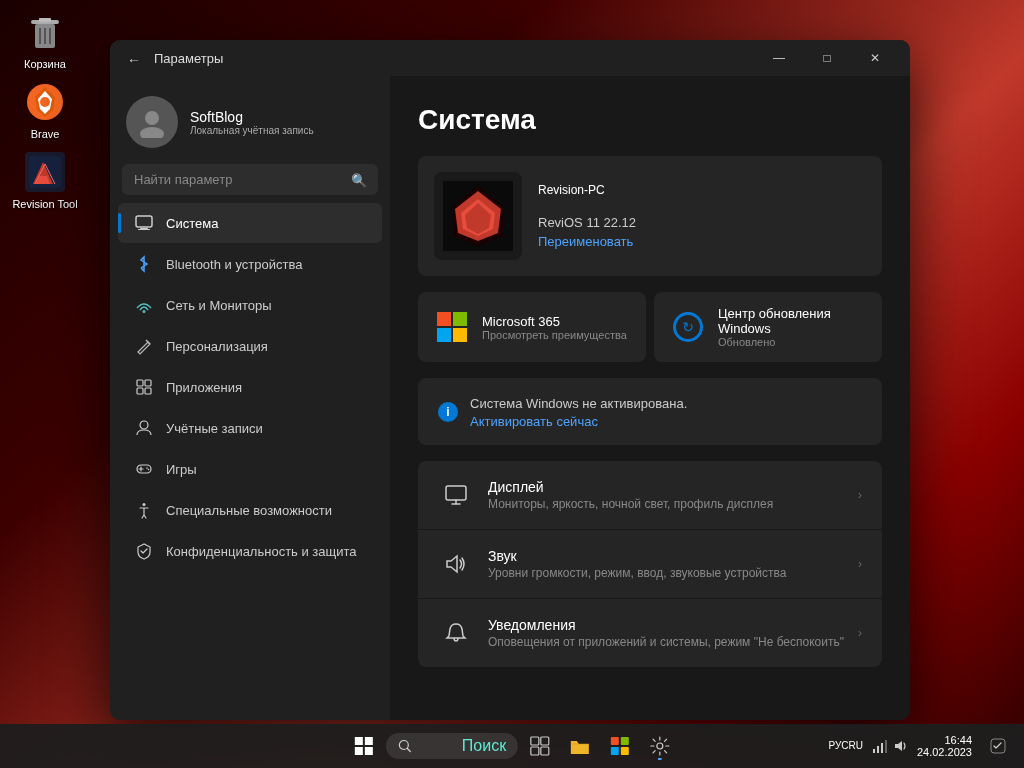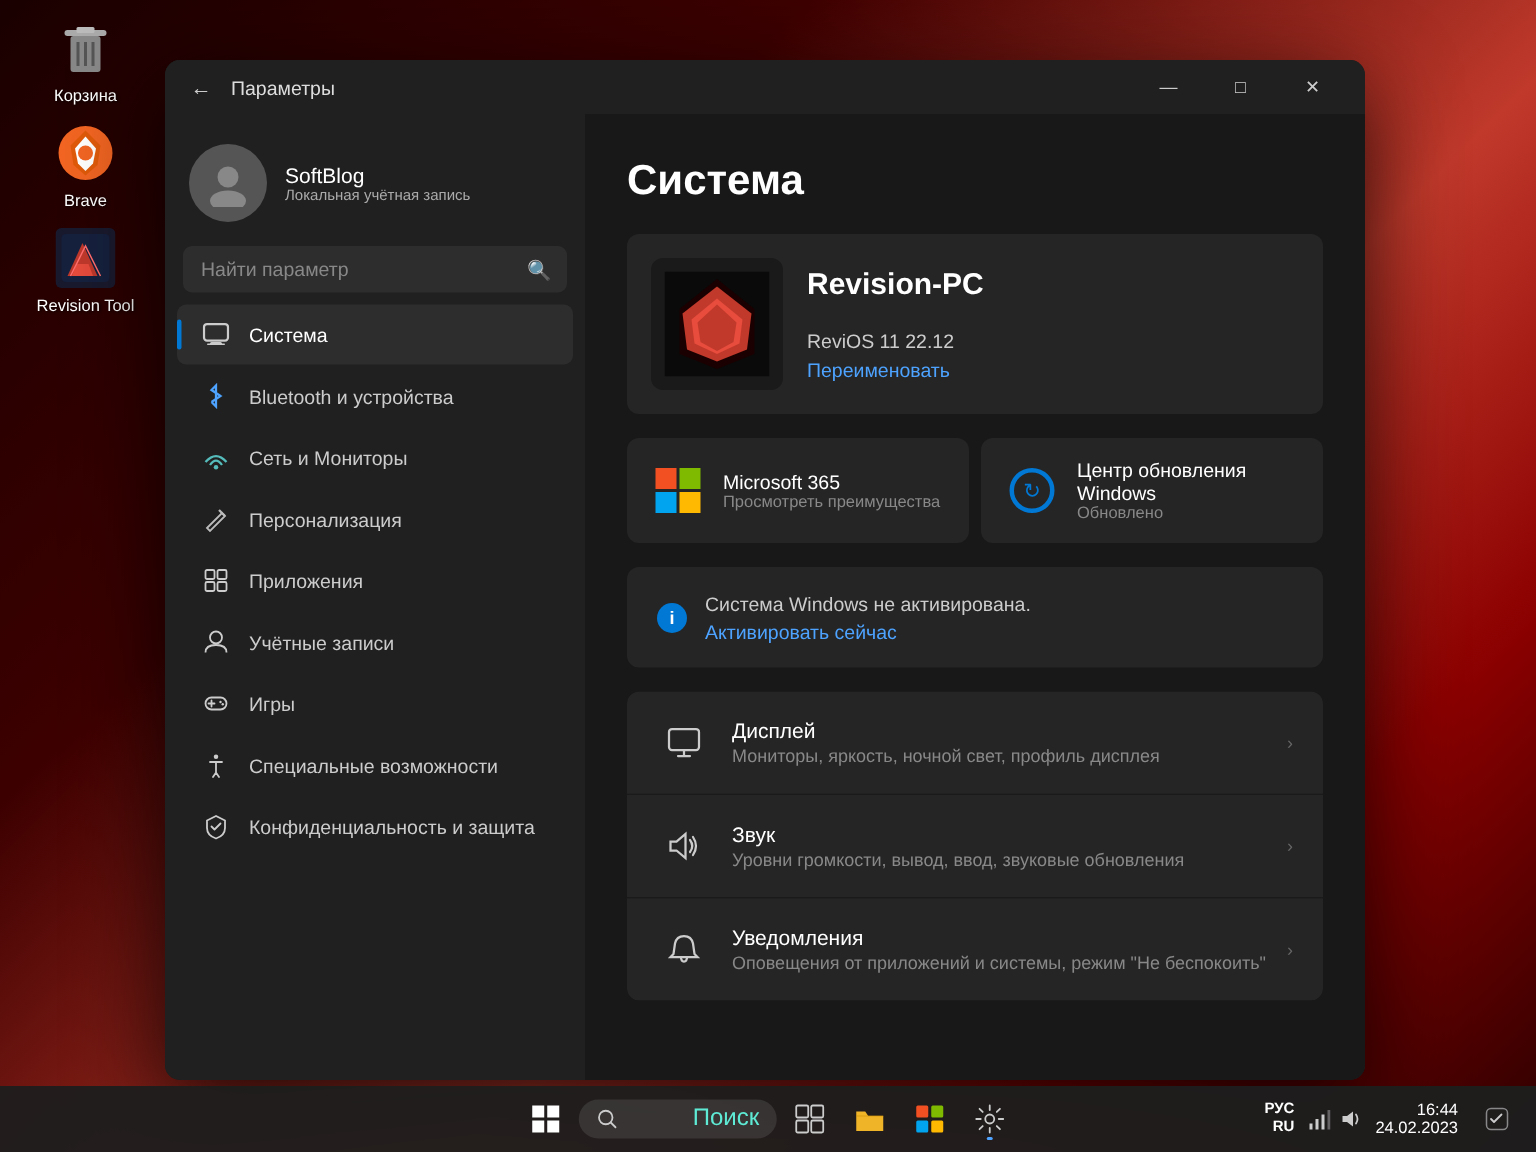--- a/index.html
+++ b/index.html
@@ -21,21 +21,20 @@
     }
 
     
     .desktop-icons {
       position: absolute;
       top: 10px;
       left: 10px;
       display: flex;
       flex-direction: column;
       gap: 10px;
-      margin-left: 12px;
     }
     .desktop-icon {
       display: flex;
       flex-direction: column;
       align-items: center;
       width: 70px;
       cursor: pointer;
     }
     .desktop-icon .icon-img {
       width: 44px;
@@ -115,26 +114,25 @@
     }
     .taskbar-sys {
       display: flex;
       align-items: center;
       gap: 6px;
       color: white;
       font-size: 11px;
     }
     .lang-indicator {
       display: flex;
-      flex-direction: column;
+      flex-direction: row;
       align-items: flex-end;
       font-size: 10px;
       color: white;
       line-height: 1.2;
-      font-weight: bold;
     }
 
     
     .settings-window {
       position: absolute;
       top: 40px;
       left: 110px;
       width: 800px;
       height: 680px;
       background: #202020;
@@ -323,21 +321,21 @@
       height: 88px;
       background: #1a1a1a;
       border-radius: 8px;
       overflow: hidden;
       display: flex;
       align-items: center;
       justify-content: center;
     }
     .pc-logo svg { width: 70px; height: 70px; }
     .pc-details { flex: 1; }
-    .pc-name { color: white; font-size: 20px; font-weight: 700; margin-bottom: 18px; }
+    .pc-name { color: white; font-size: 12px; font-weight: 400; margin-bottom: 18px; }
     .pc-os { color: #ccc; font-size: 13px; margin-bottom: 4px; }
     .pc-rename { color: #4da3ff; font-size: 13px; cursor: pointer; }
 
     
     .quick-links {
       display: grid;
       grid-template-columns: 1fr 1fr;
       gap: 8px;
       margin-bottom: 16px;
     }
@@ -705,21 +703,21 @@
           <div class="settings-item">
             <div class="si-icon">
               <svg width="24" height="24" viewBox="0 0 24 24" fill="none">
                 <path d="M3 9 L3 15 L7 15 L13 20 L13 4 L7 9 Z" stroke="#ccc" stroke-width="1.5" fill="none"></path>
                 <path d="M16 8 Q19 12 16 16" stroke="#ccc" stroke-width="1.5" fill="none" stroke-linecap="round"></path>
                 <path d="M18 6 Q22 12 18 18" stroke="#ccc" stroke-width="1.5" fill="none" stroke-linecap="round"></path>
               </svg>
             </div>
             <div class="si-text">
               <div class="si-title">Звук</div>
-              <div class="si-sub">Уровни громкости, вывод, ввод, звуковые обновления</div>
+              <div class="si-sub">Уровни громкости, режим, ввод, звуковые устройства</div>
             </div>
             <div class="si-arrow">›</div>
           </div>
           <div class="settings-item">
             <div class="si-icon">
               <svg width="24" height="24" viewBox="0 0 24 24" fill="none">
                 <path d="M12 3 Q17 3 18 8 L19 15 L21 17 L3 17 L5 15 L6 8 Q7 3 12 3 Z" stroke="#ccc" stroke-width="1.5" fill="none"></path>
                 <path d="M10 17 Q10 20 12 20 Q14 20 14 17" stroke="#ccc" stroke-width="1.5" fill="none"></path>
               </svg>
             </div>

